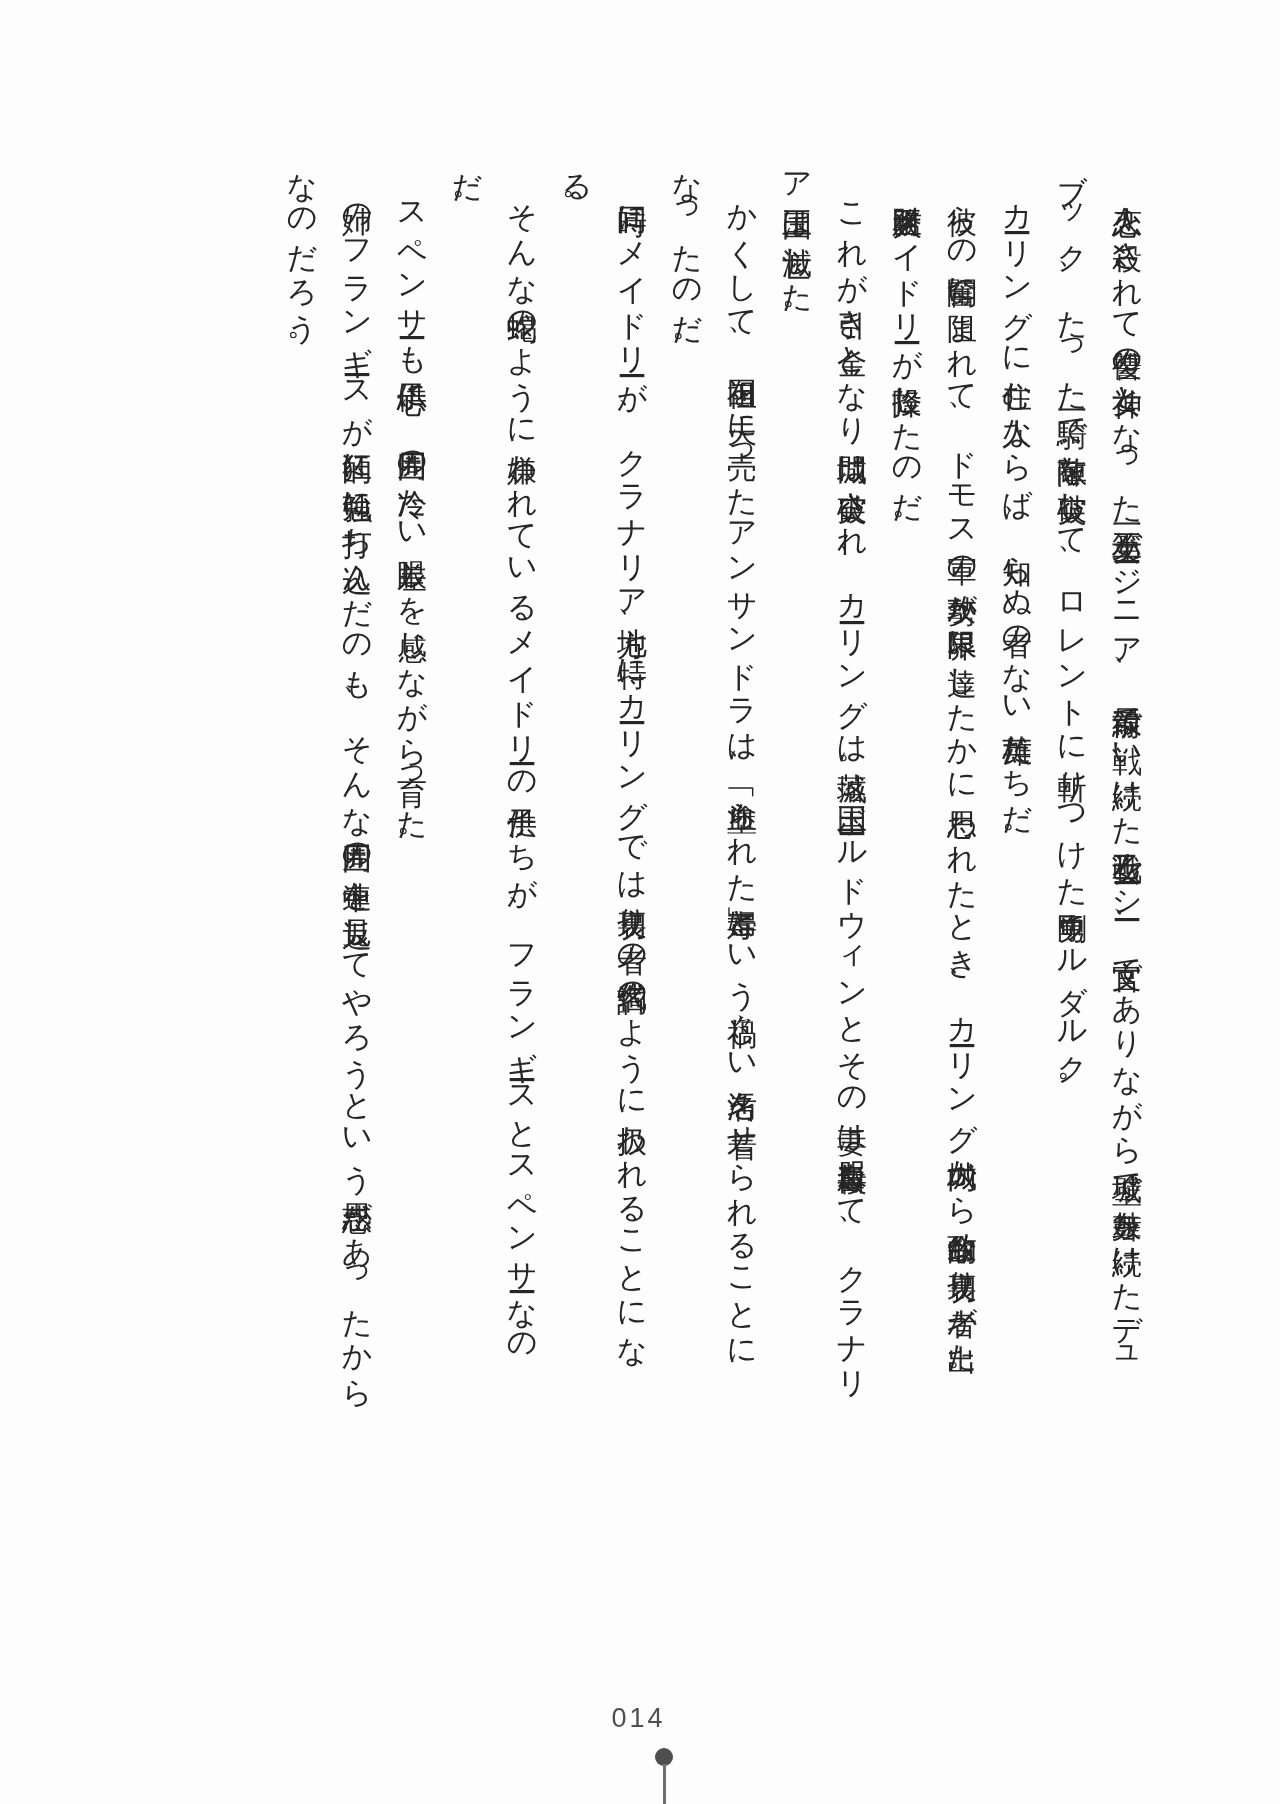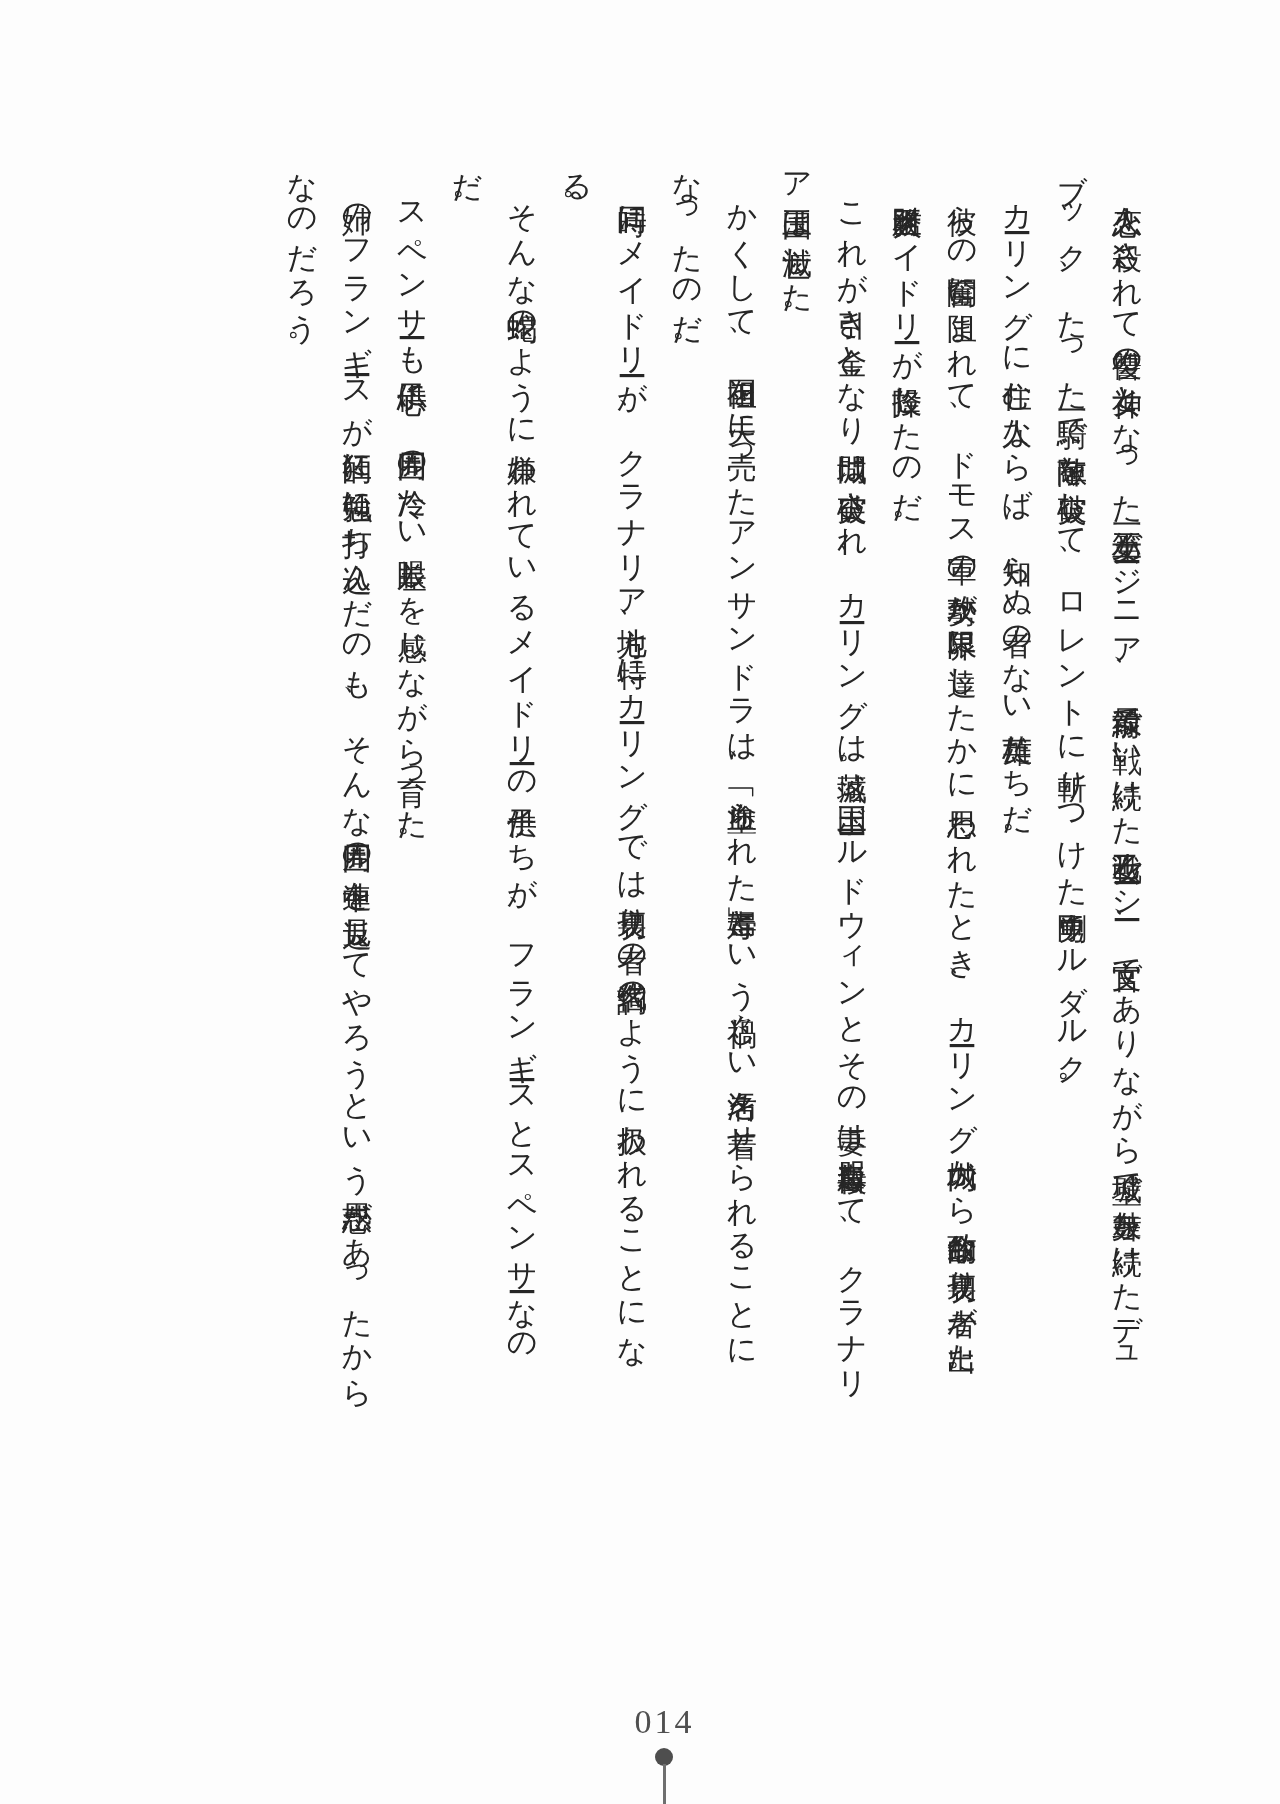--- a/index.html
+++ b/index.html
@@ -36,24 +36,24 @@
     letter-spacing: 1px;
     color: var(--text);
     line-break: strict;
   }
   .text-block p {
     text-indent: 31px; 
   }
   .page-number {
     position: absolute;
     top: 1703px;
-    left: 663px;
+    left: 637px;
     transform: translateX(-50%);
-    font-family: Liberation Serif, serif;
-    font-size: 34px;
+    font-family: Liberation Sans, sans-serif;
+    font-size: 27px;
     letter-spacing: 3px;
     padding-left: 3px; 
     color: var(--page-number);
   }
   .ornament {
     position: absolute;
     left: 664px;
     top: 1748px;
     width: 0;
   }

